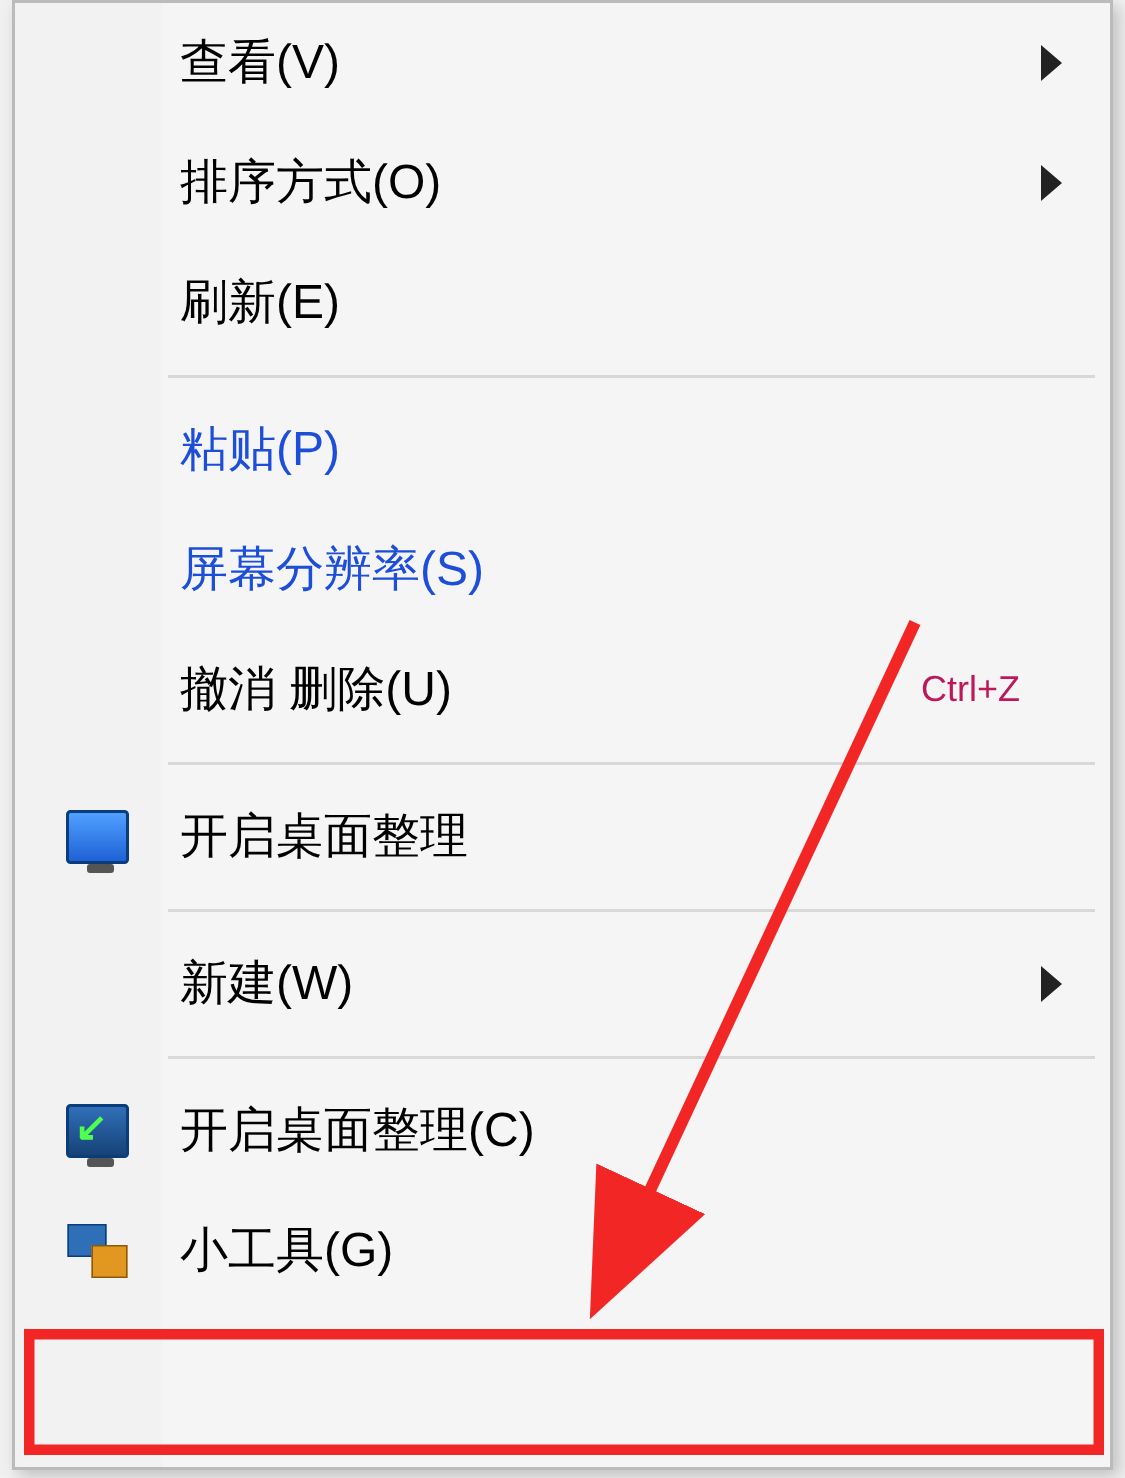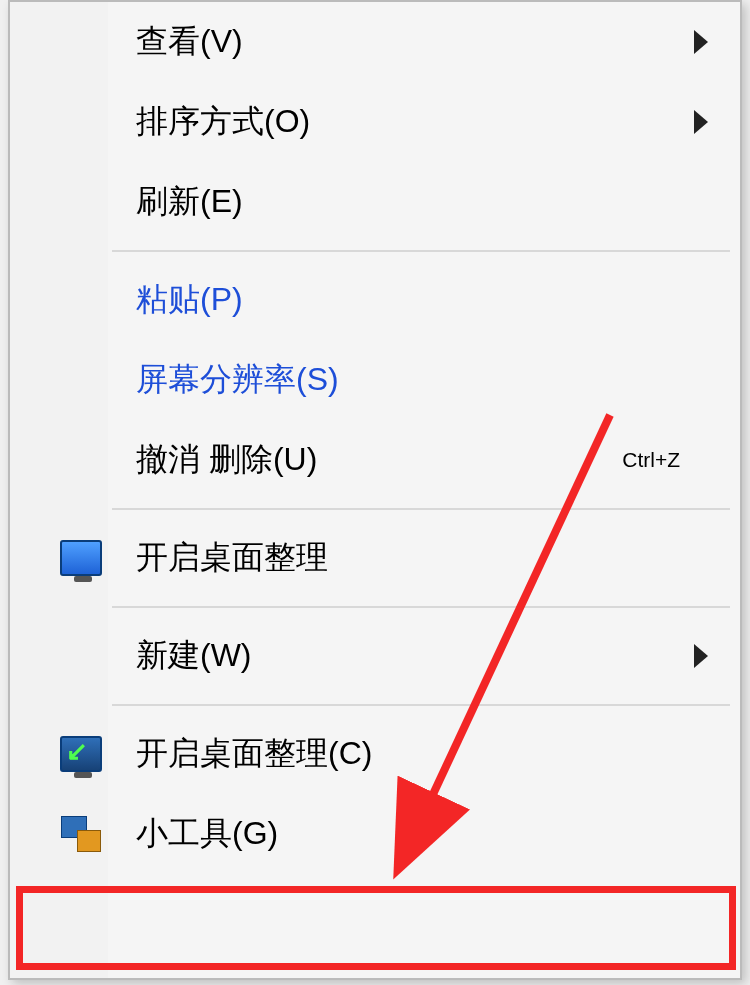--- a/index.html
+++ b/index.html
@@ -36,43 +36,42 @@
     .menu-item {
       position: relative;
       display: flex;
       align-items: center;
       height: 80px;
       padding-left: 110px;
       padding-right: 60px;
       font-size: 32px;
       color: #000;
       cursor: pointer;
-      margin-left: 16px;
     }
     .menu-item.disabled {
       color: #1d4ed8;
       cursor: default;
     }
     .menu-item .icon-slot {
       position: absolute;
       left: 30px;
       top: 50%;
       transform: translateY(-50%);
       width: 50px;
       height: 44px;
       display: flex;
       align-items: center;
       justify-content: center;
     }
     .menu-item .label {
       flex: 1;
     }
     .menu-item .shortcut {
-      color: #000000;
-      font-size: 21px;
+      color: #be185d;
+      font-size: 24px;
     }
     .menu-item .submenu-arrow {
       position: absolute;
       right: 32px;
       top: 50%;
       transform: translateY(-50%);
       width: 0;
       height: 0;
       border-top: 12px solid transparent;
       border-bottom: 12px solid transparent;

